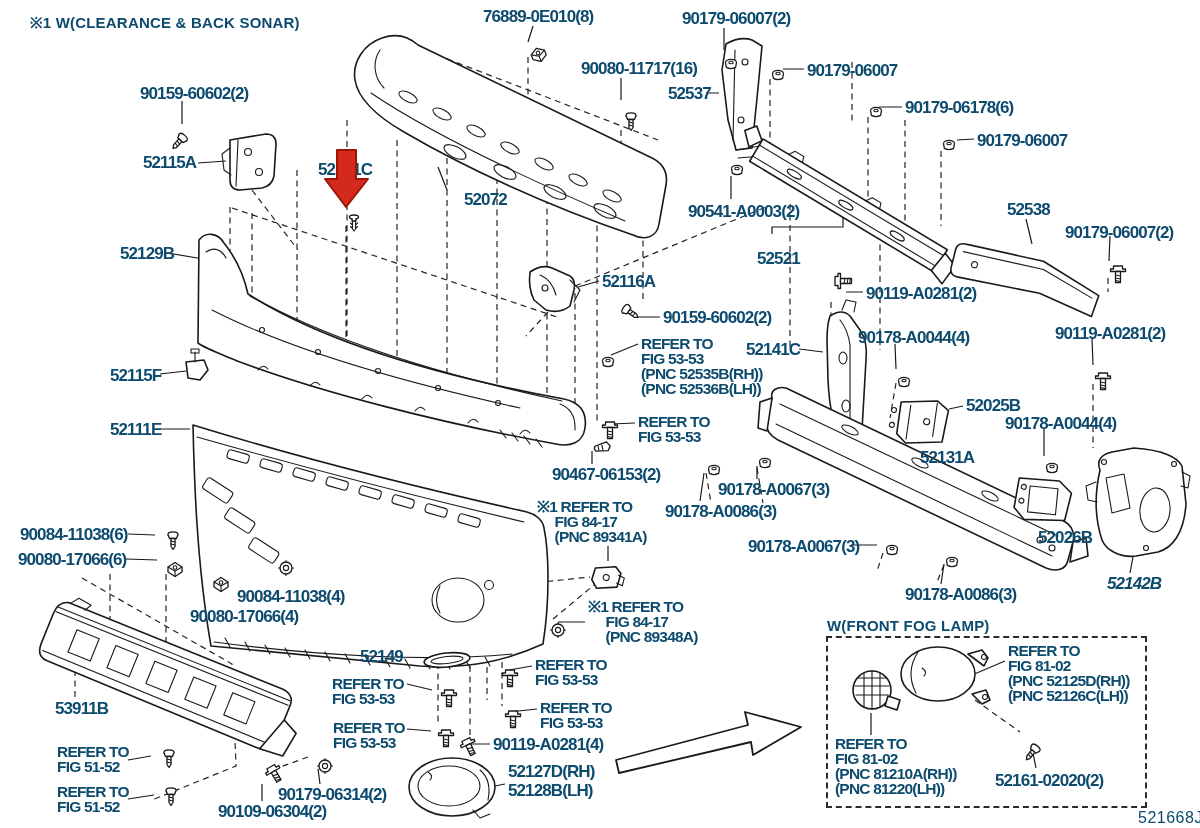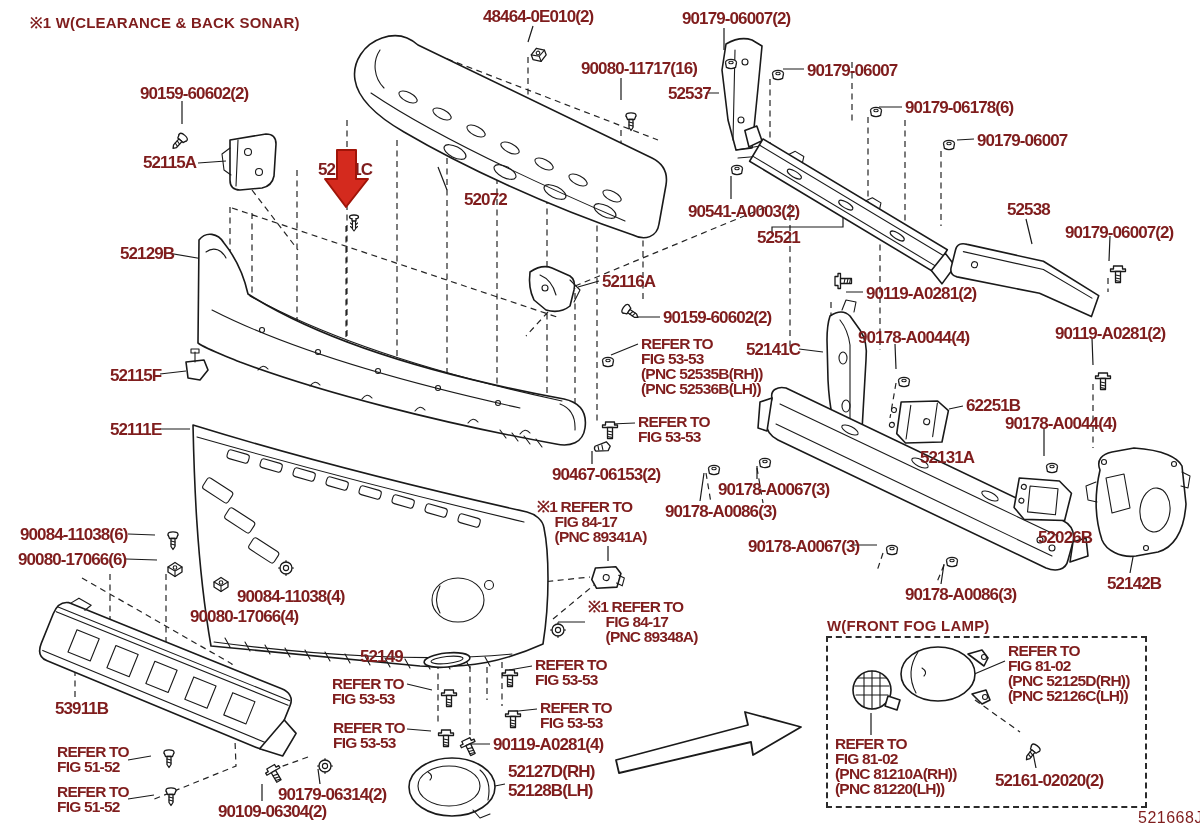--- a/index.html
+++ b/index.html
@@ -3,21 +3,21 @@
 <meta charset="utf-8">
 <style>
   html,body{margin:0;padding:0;}
   body{
     width:1200px;height:828px;position:relative;background:#ffffff;
     font-family:"Liberation Sans", sans-serif;overflow:hidden;
   }
   #diagram-svg{position:absolute;left:0;top:0;z-index:1;}
   #labels-layer{position:absolute;left:0;top:0;width:1200px;height:828px;z-index:2;}
   #red-arrow-svg{position:absolute;left:320px;top:146px;z-index:3;}
-  .lbl{position:absolute;color:#7f1d1d;white-space:pre;}
+  .lbl{position:absolute;color:#0c4a6e;white-space:pre;}
   .pn{font-weight:700;font-size:17px;letter-spacing:-0.9px;line-height:19px;}
   .ref{font-weight:700;font-size:15.5px;letter-spacing:-0.8px;line-height:15px;}
   .hdr{font-weight:700;font-size:15px;letter-spacing:0.2px;line-height:17px;}
   .code{font-weight:400;font-size:16px;letter-spacing:0.5px;line-height:18px;}
   #fog-box{position:absolute;left:826px;top:636px;width:317px;height:168px;
     border:2px dashed #2b2b2b;z-index:1;background:transparent;}
   
   .ol{fill:#ffffff;stroke:#1a1a1a;stroke-width:1.6;stroke-linejoin:round;}
   .dt{fill:none;stroke:#1a1a1a;stroke-width:1.1;stroke-linejoin:round;stroke-linecap:round;}
   .ld{fill:none;stroke:#1a1a1a;stroke-width:1.2;}
@@ -336,50 +336,50 @@
 <div id="fog-box"></div>
 
 <div id="labels-layer">
     <div class="lbl hdr" style="left: 30px; top: 14px;"><div>※1 W(CLEARANCE &amp; BACK SONAR)</div></div>
     <div class="lbl pn" style="left: 140px; top: 84px;"><div>90159-60602(2)</div></div>
     <div class="lbl pn" style="left: 143px; top: 153px;"><div>52115A</div></div>
     <div class="lbl pn" style="left: 318px; top: 160px;"><div>52151C</div></div>
     <div class="lbl pn" style="left: 120px; top: 244px;"><div>52129B</div></div>
     <div class="lbl pn" style="left: 110px; top: 366px;"><div>52115F</div></div>
     <div class="lbl pn" style="left: 110px; top: 420px;"><div>52111E</div></div>
-    <div class="lbl pn" style="left: 483px; top: 7px;"><div>48464-0E010(2)</div></div>
+    <div class="lbl pn" style="left: 483px; top: 7px;"><div>76889-0E010(8)</div></div>
     <div class="lbl pn" style="left: 581px; top: 59px;"><div>90080-11717(16)</div></div>
     <div class="lbl pn" style="left: 424px; top: 190px; margin-left: 40px;"><div>52072</div></div>
     <div class="lbl pn" style="left: 682px; top: 9px;"><div>90179-06007(2)</div></div>
     <div class="lbl pn" style="left: 668px; top: 84px;"><div>52537</div></div>
     <div class="lbl pn" style="left: 807px; top: 61px;"><div>90179-06007</div></div>
     <div class="lbl pn" style="left: 905px; top: 98px;"><div>90179-06178(6)</div></div>
     <div class="lbl pn" style="left: 977px; top: 131px;"><div>90179-06007</div></div>
     <div class="lbl pn" style="left: 688px; top: 202px;"><div>90541-A0003(2)</div></div>
-    <div class="lbl pn" style="left: 757px; top: 228px;"><div>52521</div></div>
+    <div class="lbl pn" style="left: 757px; top: 249px;"><div>52521</div></div>
     <div class="lbl pn" style="left: 1007px; top: 200px;"><div>52538</div></div>
     <div class="lbl pn" style="left: 1065px; top: 223px;"><div>90179-06007(2)</div></div>
     <div class="lbl pn" style="left: 866px; top: 284px;"><div>90119-A0281(2)</div></div>
     <div class="lbl pn" style="left: 602px; top: 272px;"><div>52116A</div></div>
     <div class="lbl pn" style="left: 663px; top: 308px;"><div>90159-60602(2)</div></div>
     <div class="lbl pn" style="left: 746px; top: 340px;"><div>52141C</div></div>
     <div class="lbl pn" style="left: 858px; top: 328px;"><div>90178-A0044(4)</div></div>
     <div class="lbl pn" style="left: 1055px; top: 324px;"><div>90119-A0281(2)</div></div>
     <div class="lbl ref" style="left: 641px; top: 336px;"><div>REFER TO</div><div>FIG 53-53</div><div>(PNC 52535B(RH))</div><div>(PNC 52536B(LH))</div></div>
     <div class="lbl ref" style="left: 638px; top: 414px;"><div>REFER TO</div><div>FIG 53-53</div></div>
-    <div class="lbl pn" style="left: 966px; top: 396px;"><div>62251B</div></div>
+    <div class="lbl pn" style="left: 966px; top: 396px;"><div>52025B</div></div>
     <div class="lbl pn" style="left: 1005px; top: 414px;"><div>90178-A0044(4)</div></div>
     <div class="lbl pn" style="left: 920px; top: 448px;"><div>52131A</div></div>
     <div class="lbl pn" style="left: 552px; top: 465px;"><div>90467-06153(2)</div></div>
     <div class="lbl pn" style="left: 718px; top: 480px;"><div>90178-A0067(3)</div></div>
     <div class="lbl pn" style="left: 665px; top: 502px;"><div>90178-A0086(3)</div></div>
     <div class="lbl pn" style="left: 748px; top: 537px;"><div>90178-A0067(3)</div></div>
     <div class="lbl pn" style="left: 905px; top: 585px;"><div>90178-A0086(3)</div></div>
     <div class="lbl pn" style="left: 1038px; top: 528px;"><div>52026B</div></div>
-    <div class="lbl pn" style="left: 1107px; top: 574px;"><div>52142B</div></div>
+    <div class="lbl pn" style="left: 1107px; top: 574px; font-style: italic;"><div>52142B</div></div>
     <div class="lbl ref" style="left: 537px; top: 499px;"><div>※1 REFER TO</div><div>     FIG 84-17</div><div>     (PNC 89341A)</div></div>
     <div class="lbl ref" style="left: 588px; top: 599px;"><div>※1 REFER TO</div><div>     FIG 84-17</div><div>     (PNC 89348A)</div></div>
     <div class="lbl pn" style="left: 20px; top: 525px;"><div>90084-11038(6)</div></div>
     <div class="lbl pn" style="left: 18px; top: 550px;"><div>90080-17066(6)</div></div>
     <div class="lbl pn" style="left: 237px; top: 587px;"><div>90084-11038(4)</div></div>
     <div class="lbl pn" style="left: 190px; top: 607px;"><div>90080-17066(4)</div></div>
     <div class="lbl pn" style="left: 55px; top: 699px;"><div>53911B</div></div>
     <div class="lbl ref" style="left: 57px; top: 744px;"><div>REFER TO</div><div>FIG 51-52</div></div>
     <div class="lbl ref" style="left: 57px; top: 784px;"><div>REFER TO</div><div>FIG 51-52</div></div>
     <div class="lbl pn" style="left: 278px; top: 785px;"><div>90179-06314(2)</div></div>

